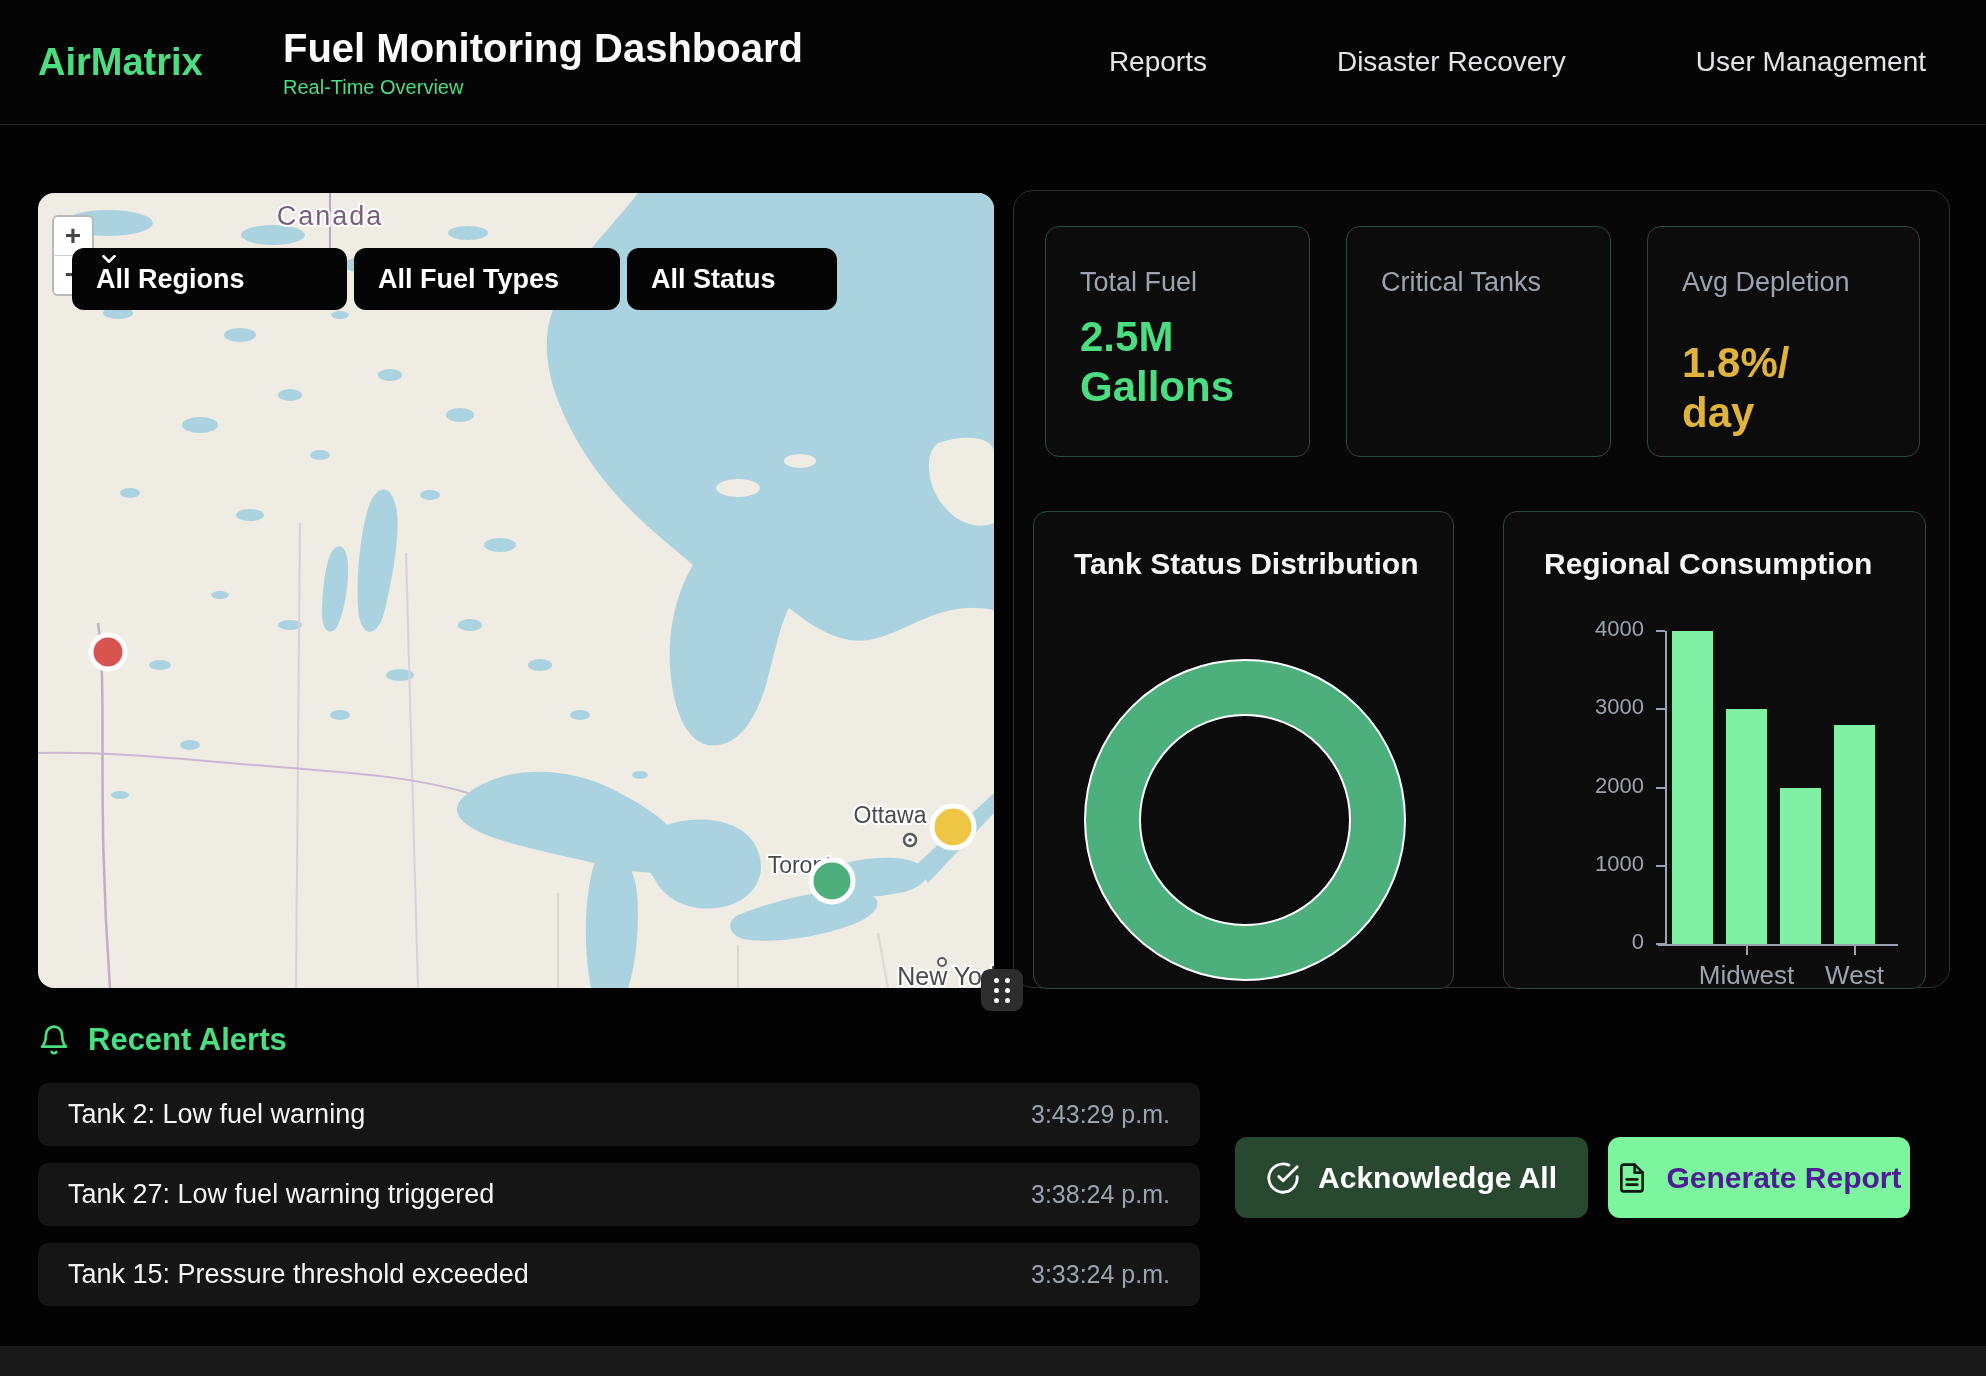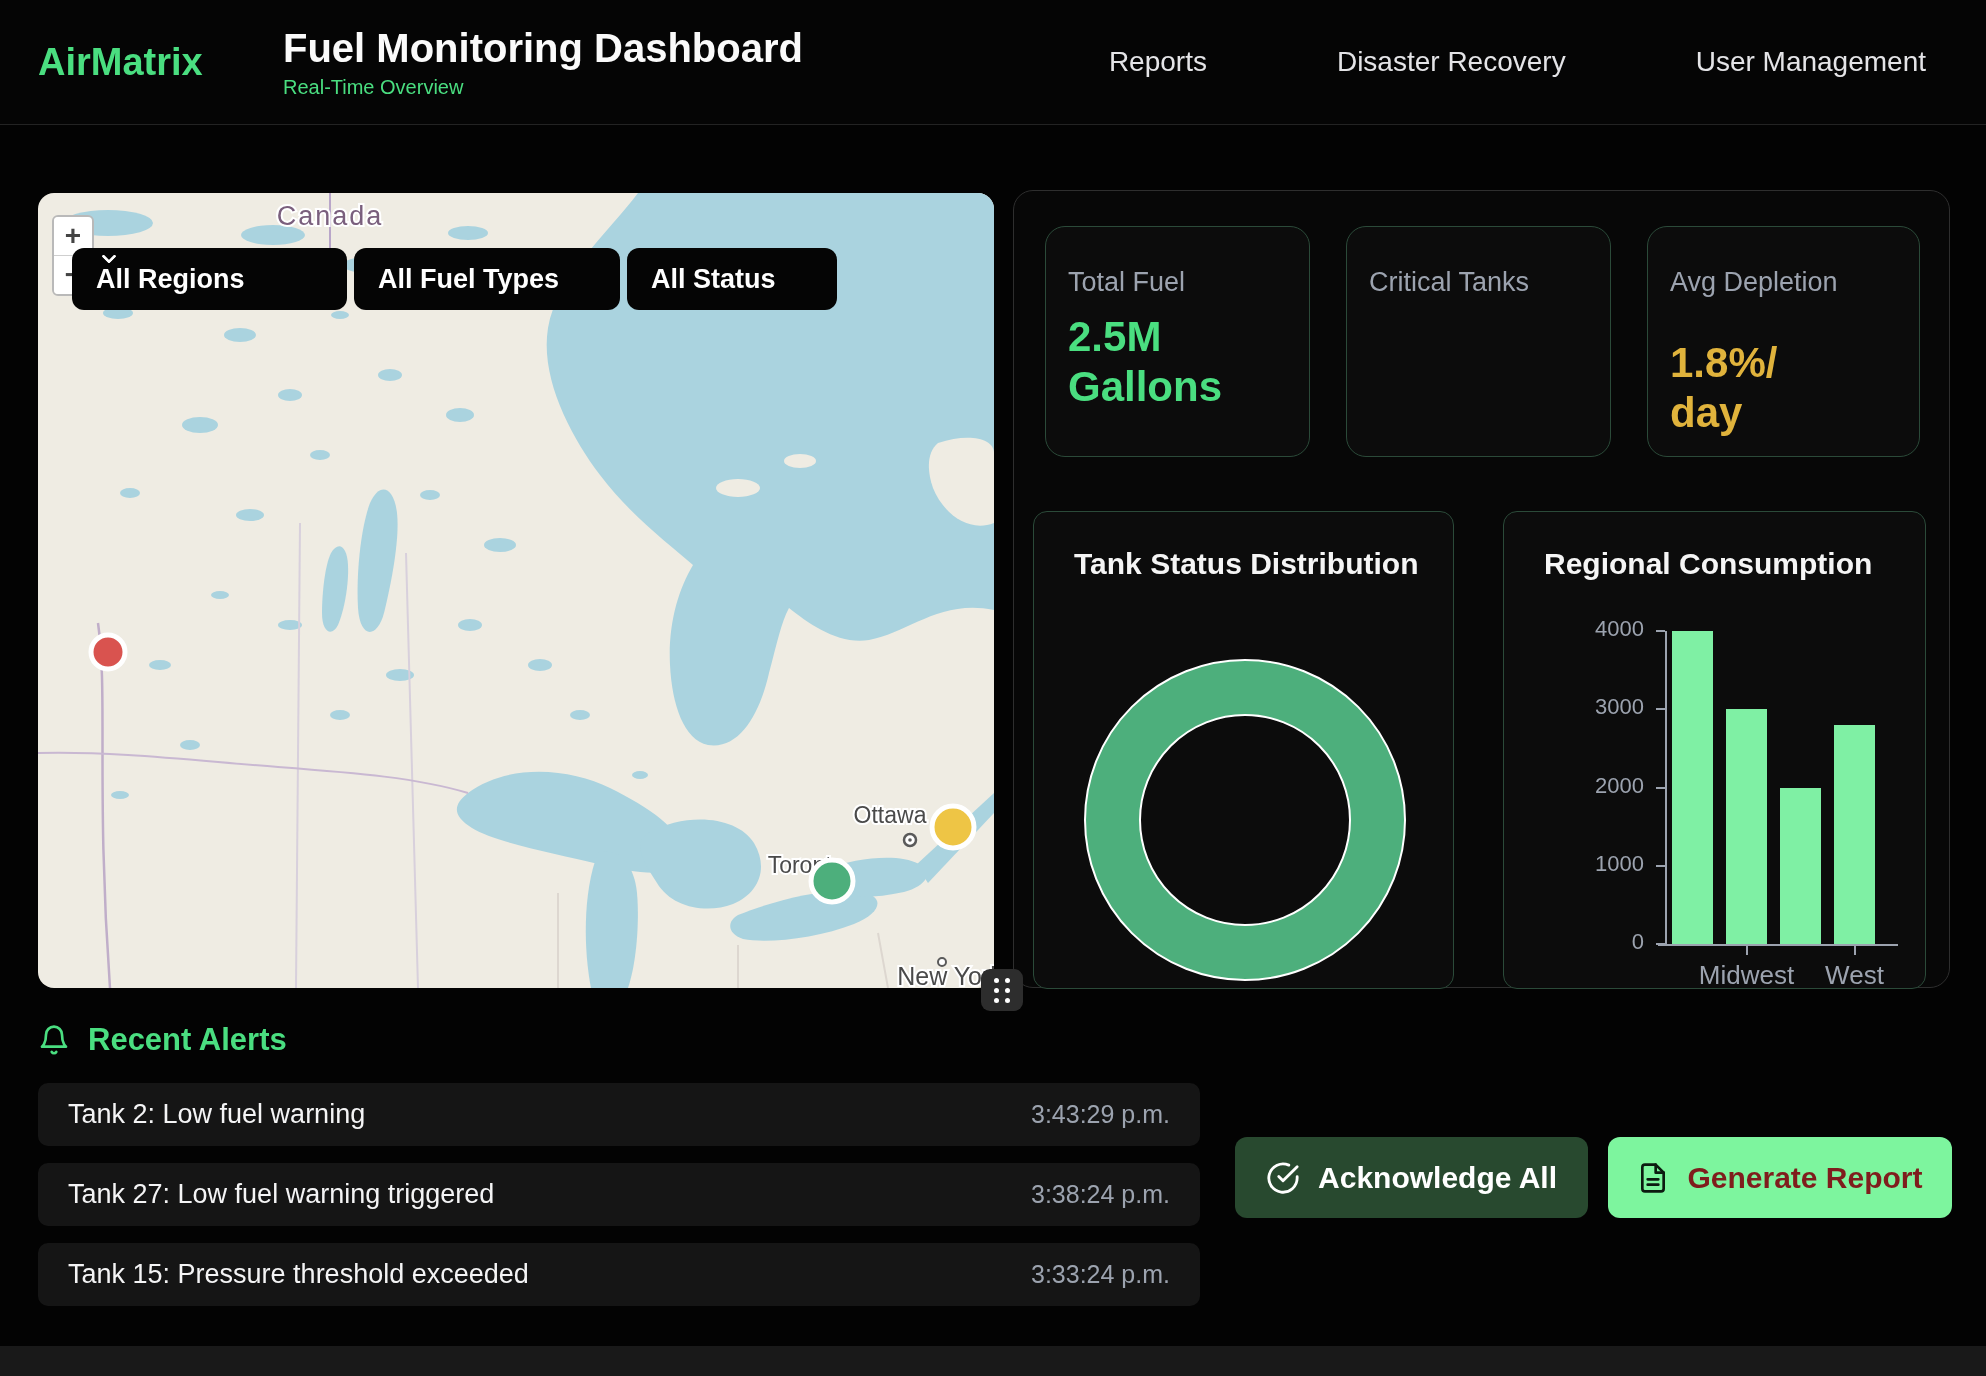--- a/index.html
+++ b/index.html
@@ -34,22 +34,22 @@
   .f2{width:210px;box-sizing:border-box;}
   .resize-handle{position:absolute;left:981px;top:969px;width:42px;height:42px;background:#2d2d2d;
           border-radius:9px;z-index:3;display:grid;grid-template-columns:6px 6px;grid-gap:5px;
           align-content:center;justify-content:center;cursor:nwse-resize;}
   .resize-handle i{width:5px;height:5px;border-radius:50%;background:#fff;}
 
   
   .right-panel{position:absolute;left:1013px;top:190px;width:937px;height:798px;background:#070707;
           border:1px solid #2e2e2e;border-radius:20px;box-sizing:border-box;}
   .stats-row{position:absolute;left:31px;top:35px;width:875px;display:flex;justify-content:space-between;}
-  .stat-card{width:265px;height:231px;background:#0c0c0c;border:1px solid #2b4a39;border-radius:20px;
-          box-sizing:border-box;padding:40px 0 0 22px;}
+  .stat-card{width:265px;height:231px;background:#0c0c0c;border:1px solid #2b4a39;border-radius:14px;
+          box-sizing:border-box;padding:40px 0 0 34px;}
   .stat-card.wide{width:273px;}
   .stat-label{font-size:27px;color:#9ca3af;}
   .stat-value{font-size:42px;font-weight:bold;margin-top:14px;line-height:1.2;white-space:pre-line;}
 
   .chart-card{position:absolute;background:#0c0c0c;border:1px solid #2b4a39;border-radius:14px;
           box-sizing:border-box;}
   .donut-card{left:19px;top:320px;width:421px;height:478px;}
   .bar-card{left:489px;top:320px;width:423px;height:478px;}
   .chart-title{position:absolute;left:40px;top:35px;font-size:30px;font-weight:bold;color:#f5f5f5;}
 
@@ -72,21 +72,21 @@
           font-size:31px;font-weight:bold;color:#4ade80;}
   .alert-row{position:absolute;left:38px;width:1162px;height:63px;background:#151515;border-radius:10px;
           display:flex;align-items:center;justify-content:space-between;padding:0 30px;box-sizing:border-box;}
   .alert-msg{font-size:27px;color:#f4f4f5;}
   .alert-time{font-size:25px;color:#9ca3af;}
 
   
   .btn{position:absolute;top:1137px;height:81px;border-radius:12px;display:flex;align-items:center;
           justify-content:center;gap:18px;font-size:30px;font-weight:bold;cursor:pointer;border:none;}
   .btn-ack{left:1235px;width:353px;background:#28492f;color:#fff;}
-  .btn-report{left:1608px;width:344px;background:#7df59e;color:#7f1d1d;}
+  .btn-report{left:1608px;width:302px;background:#7df59e;color:#4c1d95;}
 
   .footer-strip{position:absolute;left:0;top:1346px;width:1986px;height:30px;background:#191919;}
 </style>
 </head>
 <body>
 
 <div class="screen">
 
   <div class="header">
     <div class="logo">AirMatrix</div>

